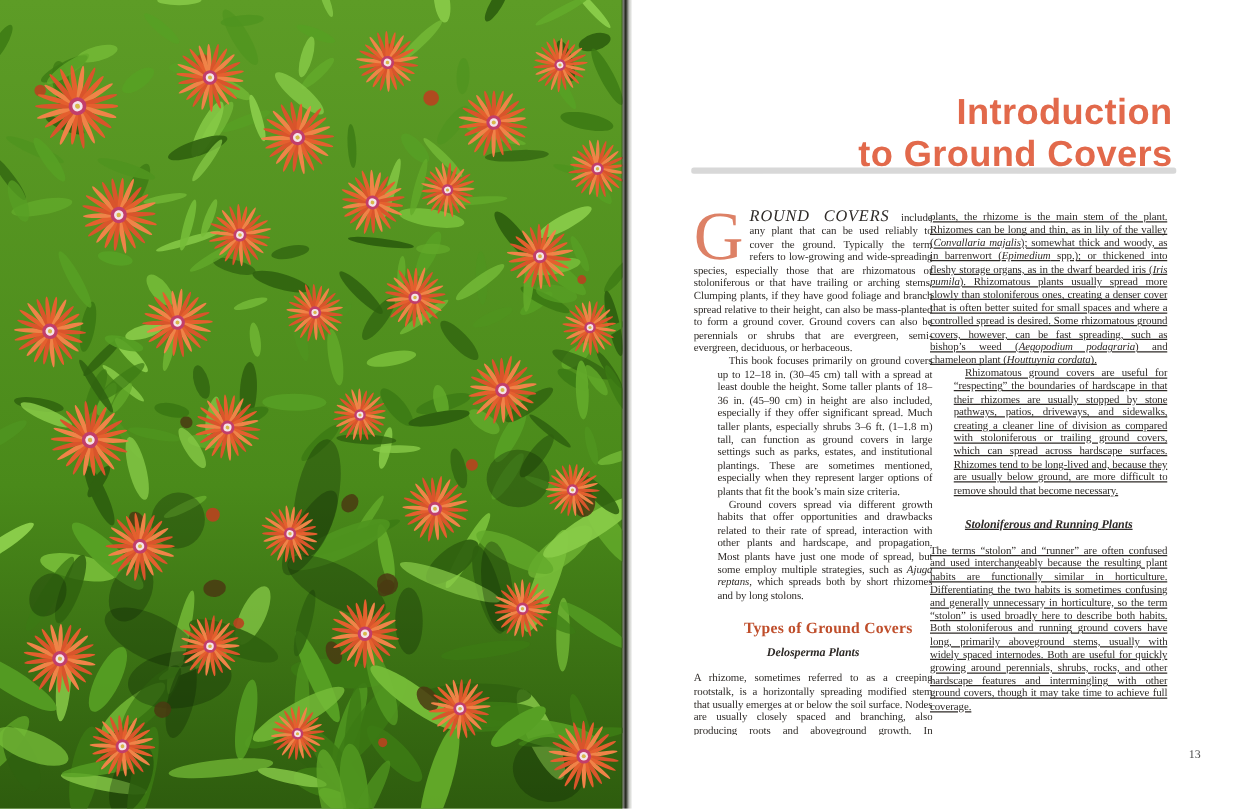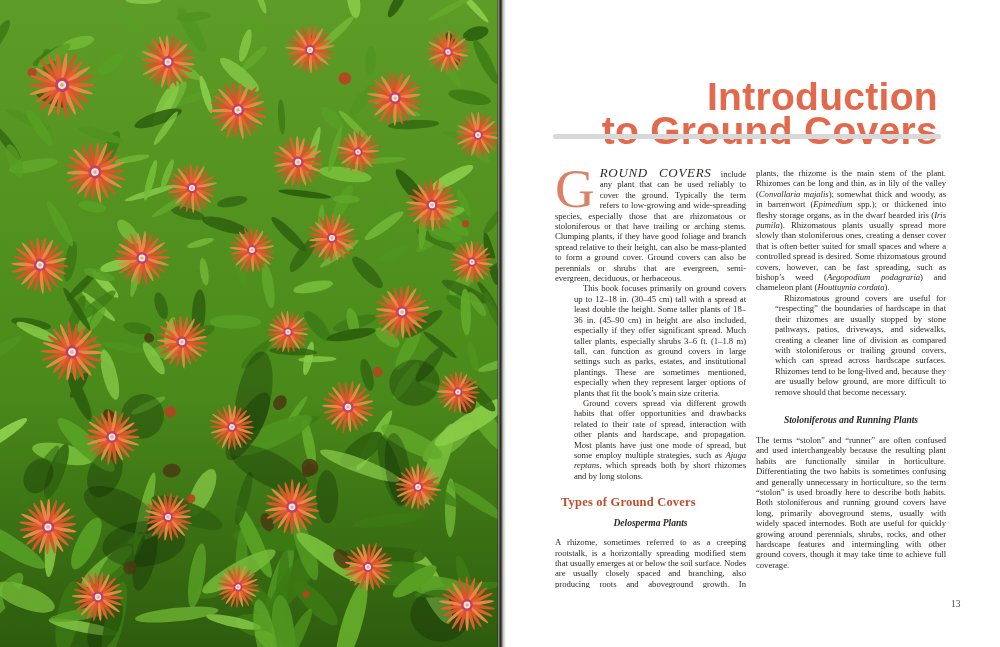--- a/index.html
+++ b/index.html
@@ -15,47 +15,47 @@
 
   .gutter{position:absolute;left:497px;top:0;width:9px;height:647px;
     background:linear-gradient(to right, rgba(30,30,20,0.25) 0%, #20241a 40%, rgba(90,95,80,0.35) 70%, rgba(255,255,255,0) 100%);}
 
   
   .text-page{position:absolute;left:506px;top:0;width:494px;height:647px;background:#ffffff;}
 
   .page-title{
     position:absolute;right:62px;top:54px;text-align:right;
     font-family:"Liberation Sans",sans-serif;font-weight:bold;
-    font-size:39px;line-height:34px;letter-spacing:0.3px;
+    font-size:29px;line-height:34px;letter-spacing:0.3px;
     color:var(--accent,#e2694b);
   }
   .rule{position:absolute;left:47px;top:134px;width:388px;height:5px;
     background:var(--rule,#d8d8d8);border-radius:2px;}
 
   .col{position:absolute;top:168px;width:191px;
     font-size:8.7px;line-height:10.4px;letter-spacing:-0.05px;
     text-align:justify;color:var(--text,#2e2a27);height:420px;overflow:hidden;}
   .col-left{left:49px;}
-  .col-right{left:250px;width:190px;}
+  .col-right{left:238px;width:190px;text-decoration:underline;}
 
   .col p{margin:0;}
   .col p.indent{text-indent:9px;margin-left:19px;}
 
   .dropcap{
     float:left;font-size:55px;line-height:42px;height:42px;
     padding:0 5px 0 0;color:var(--dropcap,#dd8166);
     font-family:"Liberation Serif",serif;font-weight:400;
   }
   .sc{font-size:13px;letter-spacing:0.7px;font-style:italic;}
   .it{font-style:italic;}
 
   .section-heading{
     font-family:"Liberation Serif",serif;font-weight:bold;
     font-size:12.5px;line-height:14px;color:var(--heading,#bf4e2b);
-    margin:14px 6px 2px;text-align:left;letter-spacing:0.2px;
+    margin:14px 16px 2px;text-align:right;letter-spacing:0.2px;
   }
   .subhead{
     font-style:italic;font-size:9.6px;line-height:11px;
     margin:8px 0 9px;text-align:center;color:#2e2a27;
   }
   .subhead.standalone{margin-top:17px;margin-bottom:10px;}
 
   .caption{
     position:absolute;left:49px;top:596px;width:252px;
     font-family:"Liberation Sans",sans-serif;

